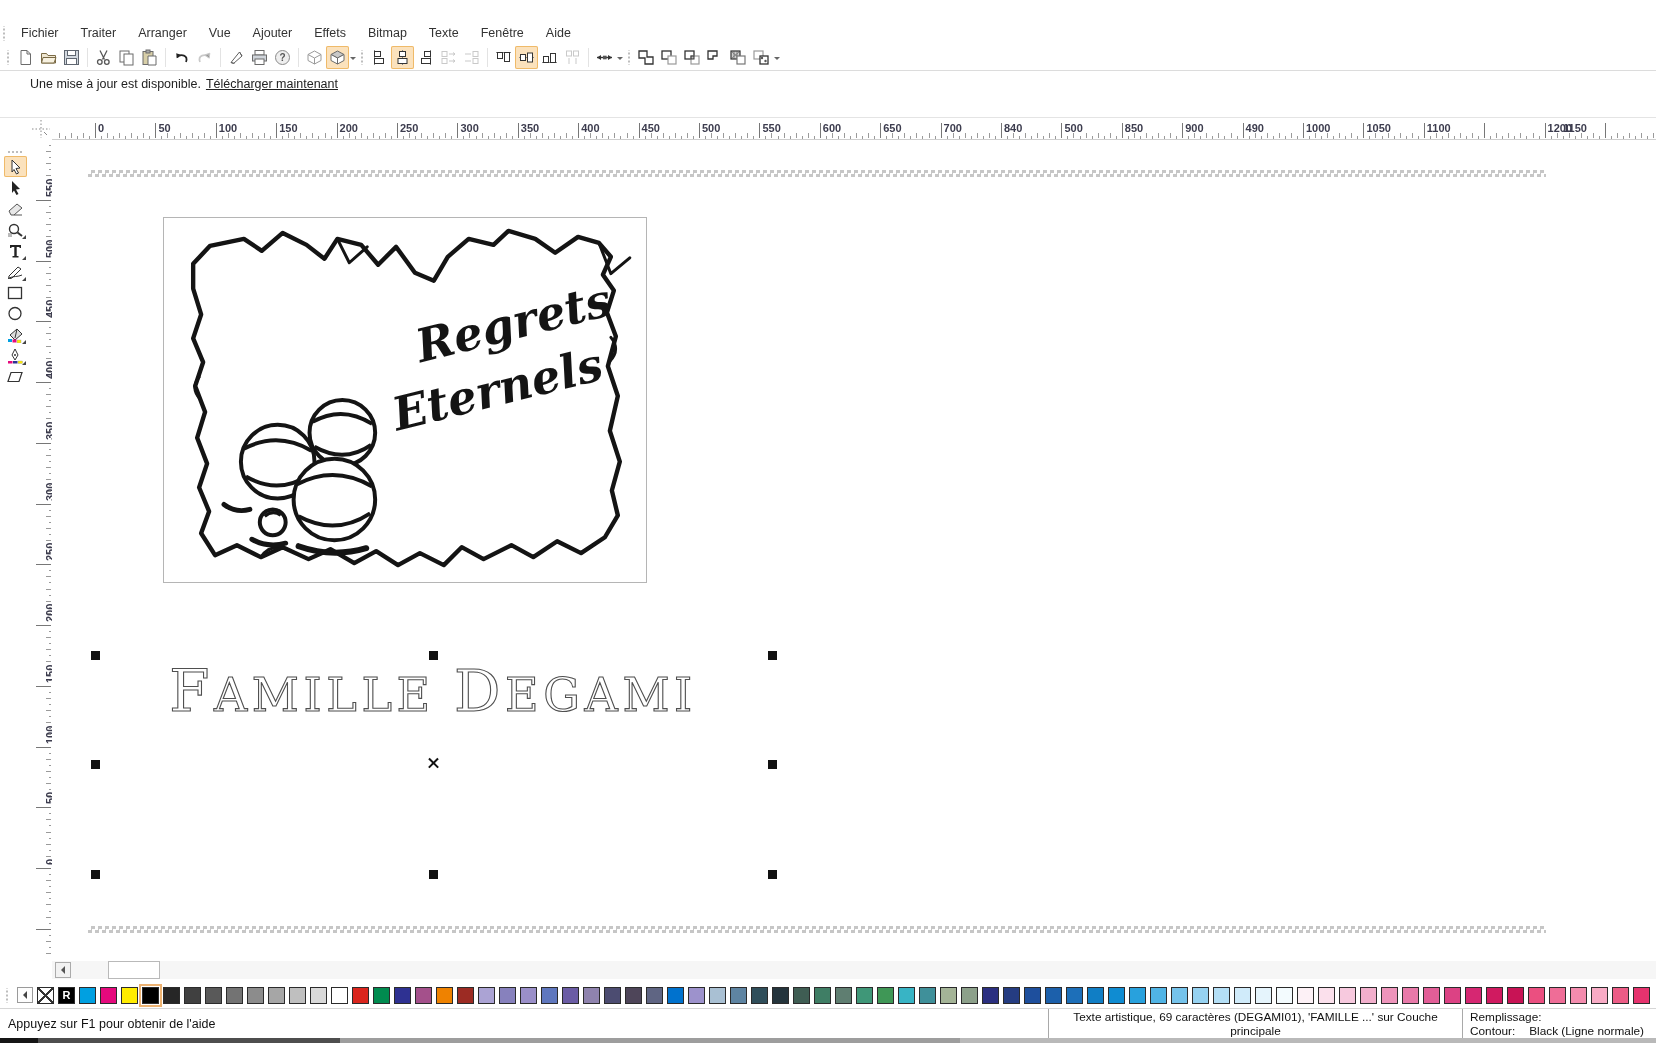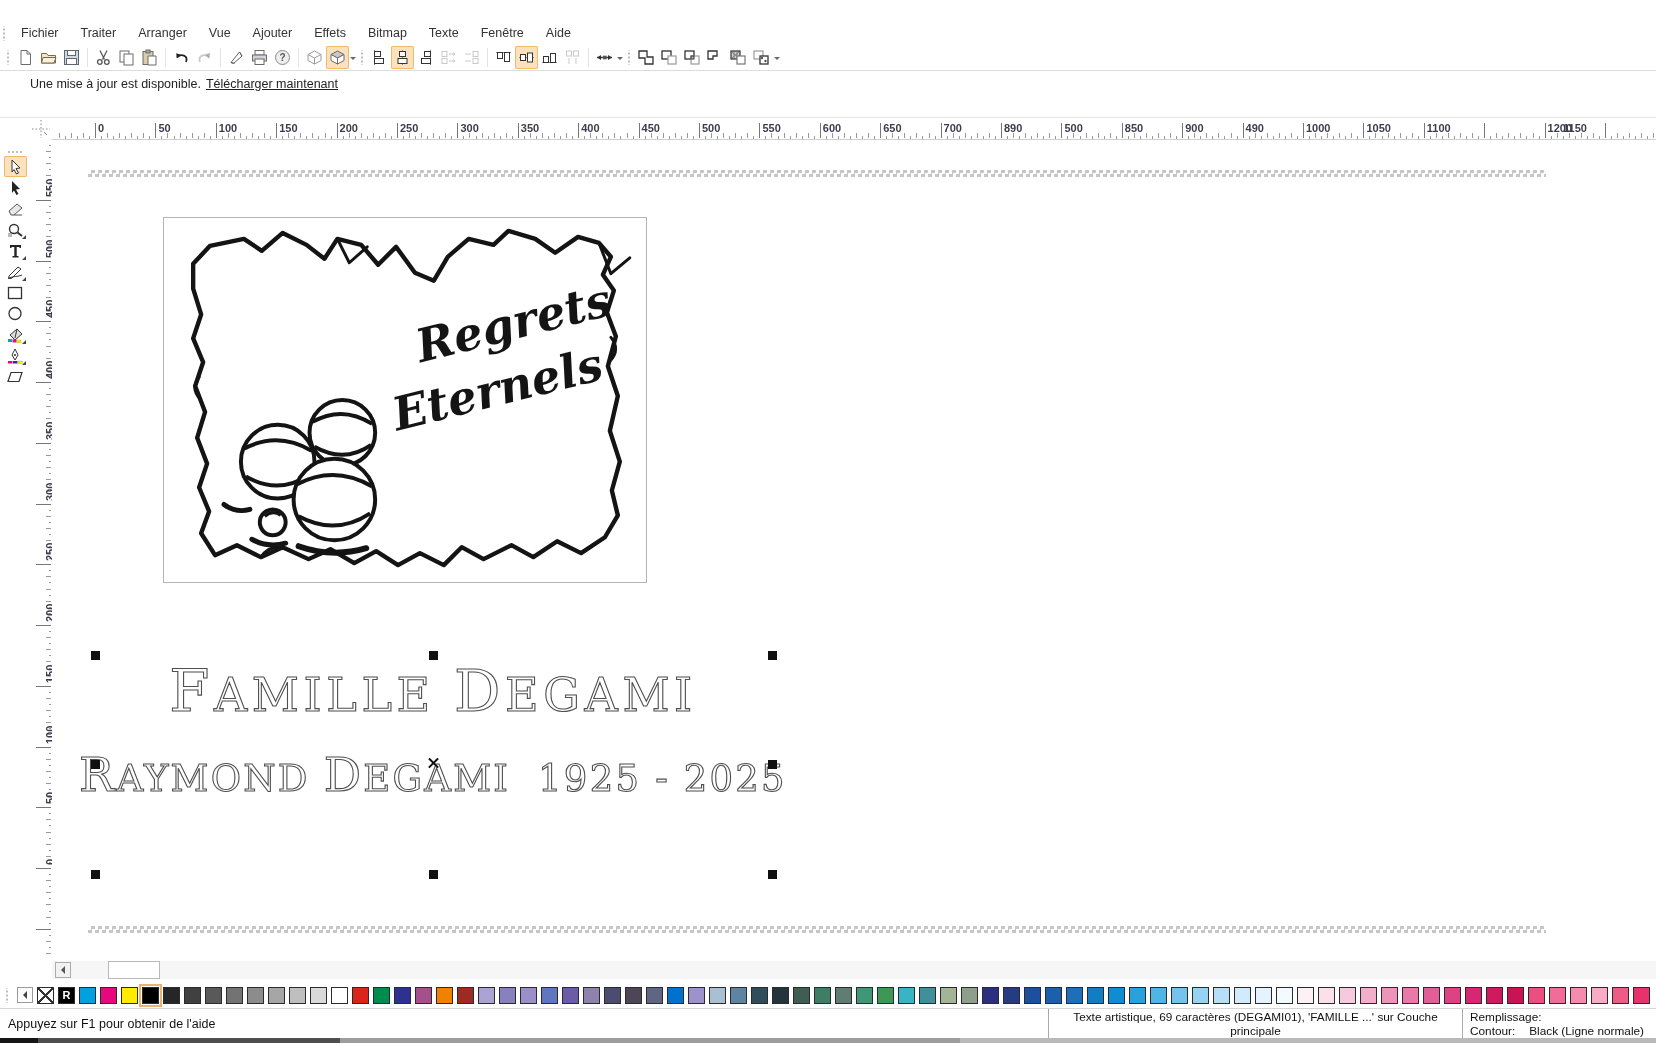--- a/index.html
+++ b/index.html
@@ -637,21 +637,21 @@
       <span class="rlabel" style="left: 348px;">250</span>
       <span class="rlabel" style="left: 408.4px;">300</span>
       <span class="rlabel" style="left: 468.8px;">350</span>
       <span class="rlabel" style="left: 529.2px;">400</span>
       <span class="rlabel" style="left: 589.6px;">450</span>
       <span class="rlabel" style="left: 650px;">500</span>
       <span class="rlabel" style="left: 710.4px;">550</span>
       <span class="rlabel" style="left: 770.8px;">600</span>
       <span class="rlabel" style="left: 831.2px;">650</span>
       <span class="rlabel" style="left: 891.6px;">700</span>
-      <span class="rlabel" style="left: 952px;">890</span>
+      <span class="rlabel" style="left: 952px;">840</span>
       <span class="rlabel" style="left: 1012.4px;">500</span>
       <span class="rlabel" style="left: 1072.8px;">850</span>
       <span class="rlabel" style="left: 1133.2px;">900</span>
       <span class="rlabel" style="left: 1193.6px;">490</span>
       <span class="rlabel" style="left: 1254px;">1000</span>
       <span class="rlabel" style="left: 1314.4px;">1050</span>
       <span class="rlabel" style="left: 1374.8px;">1100</span>
       <span class="rlabel" style="left: 1511px;">1150</span>
       <span class="rlabel" style="left: 1495.6px;">1200</span>
     </div>
@@ -913,21 +913,20 @@
           <path d="M101 300 q8 -7 16 -1" fill="none" stroke-width="3"></path>
         </g>
         <g font-family="DejaVu Serif, serif" font-style="italic" font-weight="bold" fill="#141414">
           <text transform="rotate(-14 333 112)" x="252" y="126" font-size="46">Regrets</text>
           <text transform="rotate(-14 320 178)" x="228" y="192" font-size="46">Eternels</text>
         </g>
       </svg>
     </div>
 
     <div class="engraved eng1"><span class="cap">F</span>AMILLE <span class="cap">D</span>EGAMI</div>
-    <div class="engraved eng2"><span class="cap">R</span>AYMOND <span class="cap">D</span>EGAMI  1925 - 2025</div>
 
     <span class="handle" style="left:39px;top:511px"></span>
     <span class="handle" style="left:377px;top:511px"></span>
     <span class="handle" style="left:716px;top:511px"></span>
     <span class="handle" style="left:39px;top:620px"></span>
     <span class="handle" style="left:716px;top:620px"></span>
     <span class="handle" style="left:39px;top:730px"></span>
     <span class="handle" style="left:377px;top:730px"></span>
     <span class="handle" style="left:716px;top:730px"></span>
     <span class="xmark"></span>

